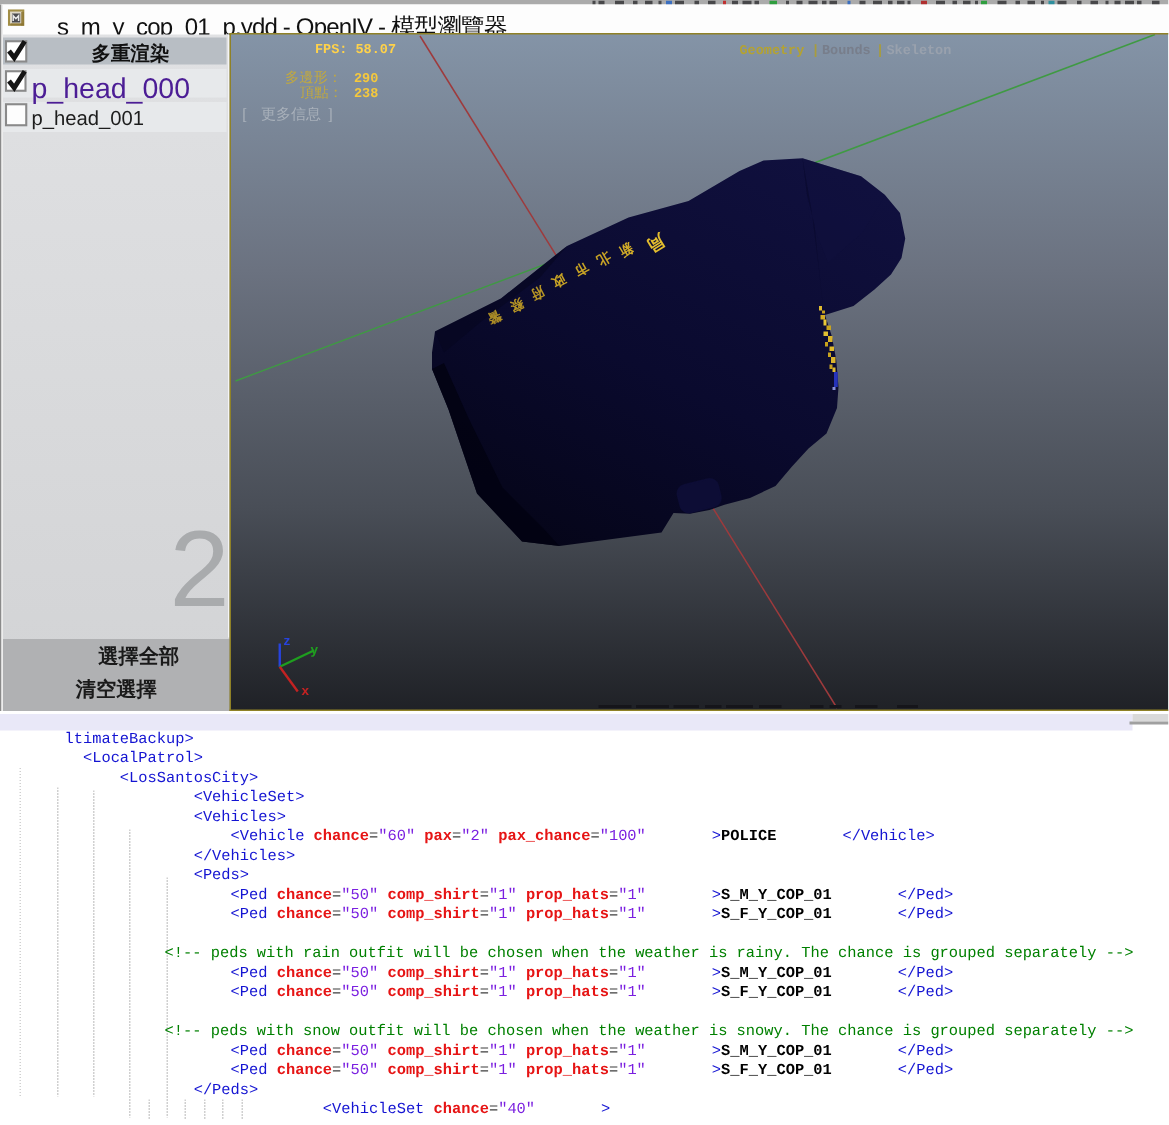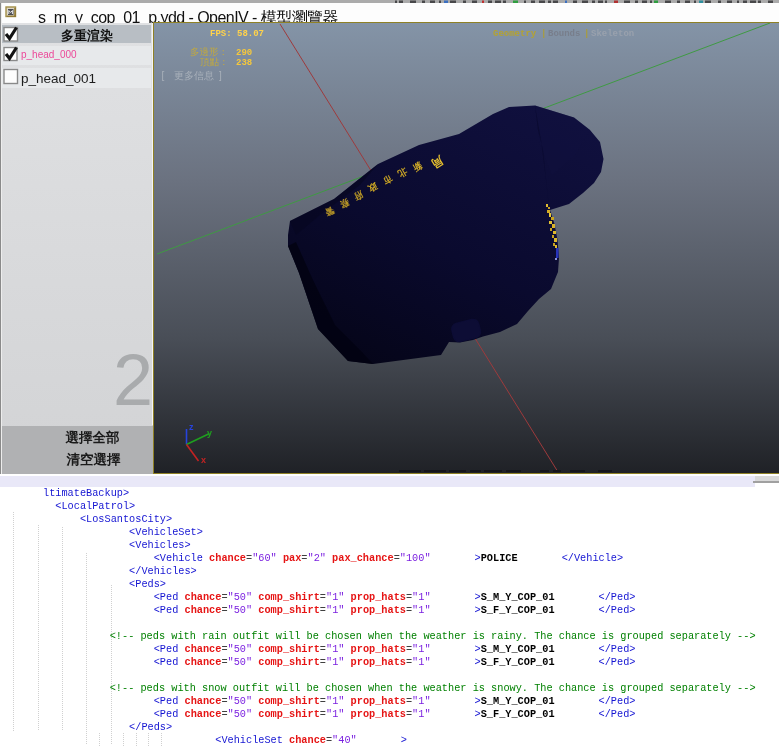--- a/index.html
+++ b/index.html
@@ -79,28 +79,28 @@
 <div class="abs" style="left:2px;top:68px;width:149px;height:19.5px;background:#e7e9eb;"></div>
 
 <svg class="abs" style="left:0;top:0;" width="155" height="95">
   <rect x="4" y="27.5" width="13.5" height="13.5" fill="#fff" stroke="#8a8a8a" stroke-width="1.4"></rect>
   <path d="M6 34 L9.5 38.5 L16.5 27.5" fill="none" stroke="#141414" stroke-width="3.2"></path>
   <rect x="4" y="47.5" width="13" height="13" fill="#fff" stroke="#8a8a8a" stroke-width="1.4"></rect>
   <path d="M6 54 L9.5 58.5 L16.5 47.5" fill="none" stroke="#141414" stroke-width="3.2"></path>
   <rect x="4" y="69.5" width="13.5" height="14" fill="#fdfdfd" stroke="#8a8a8a" stroke-width="1.4"></rect>
 </svg>
 <div class="abs" style="left:24px;top:26.5px;font-size:13px;font-weight:bold;color:#111;margin-left:37px;">多重渲染</div>
-<div class="abs" style="left:21px;top:48.5px;font-size:10px;color:#ec4899;">p_head_000</div>
+<div class="abs" style="left:21px;top:48.5px;font-size:19px;color:#4c1d95;">p_head_000</div>
 <div class="abs" style="left:21px;top:71px;font-size:13.5px;color:#1d1d1d;">p_head_001</div>
 
 <div class="abs" style="left:0;top:346.5px;width:153px;text-align:right;font-size:72px;color:#a9abad;line-height:66px;">2</div>
 
 <div class="abs" style="left:2px;top:425.5px;width:151px;height:48px;background:#b0b1b3;"></div>
 <div class="abs" style="left:2px;top:429px;width:151px;text-align:center;font-size:13.5px;font-weight:bold;color:#1a1a1a;margin-left:15px;">選擇全部</div>
-<div class="abs" style="left:2px;top:451px;width:151px;text-align:center;font-size:13.5px;font-weight:bold;color:#1a1a1a;padding-left:16px;">清空選擇</div>
+<div class="abs" style="left:2px;top:451px;width:151px;text-align:center;font-size:13.5px;font-weight:bold;color:#1a1a1a;">清空選擇</div>
 
 <svg class="abs" style="left:153px;top:22px;" width="626" height="452" viewBox="153 22 626 452">
   <defs>
     <linearGradient id="vbg" x1="0" y1="0" x2="0" y2="1">
       <stop offset="0" stop-color="#8494a7"></stop>
       <stop offset="0.35" stop-color="#6b7280"></stop>
       <stop offset="0.7" stop-color="#494e57"></stop>
       <stop offset="1" stop-color="#1f2126"></stop>
     </linearGradient>
     <linearGradient id="hatg" x1="0.8" y1="0" x2="0.2" y2="1">

